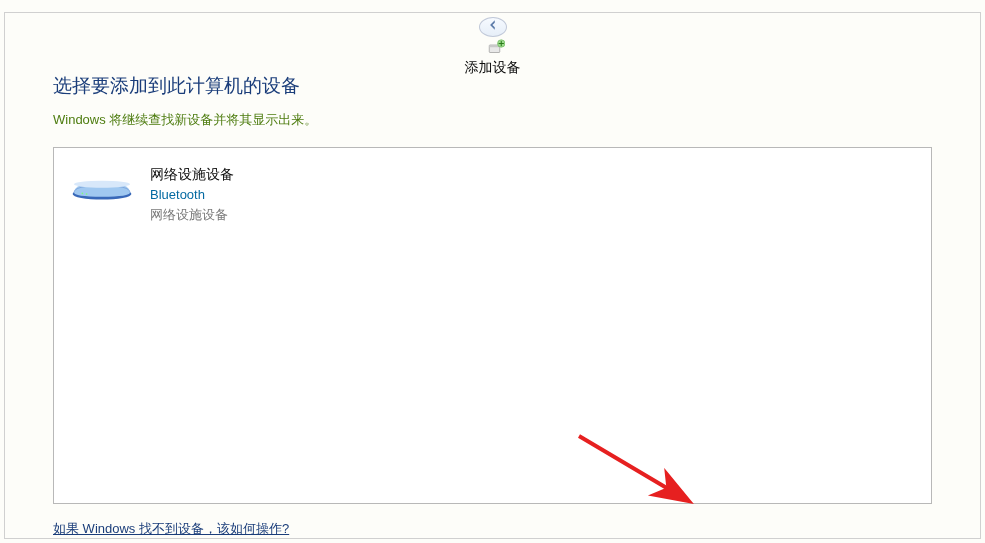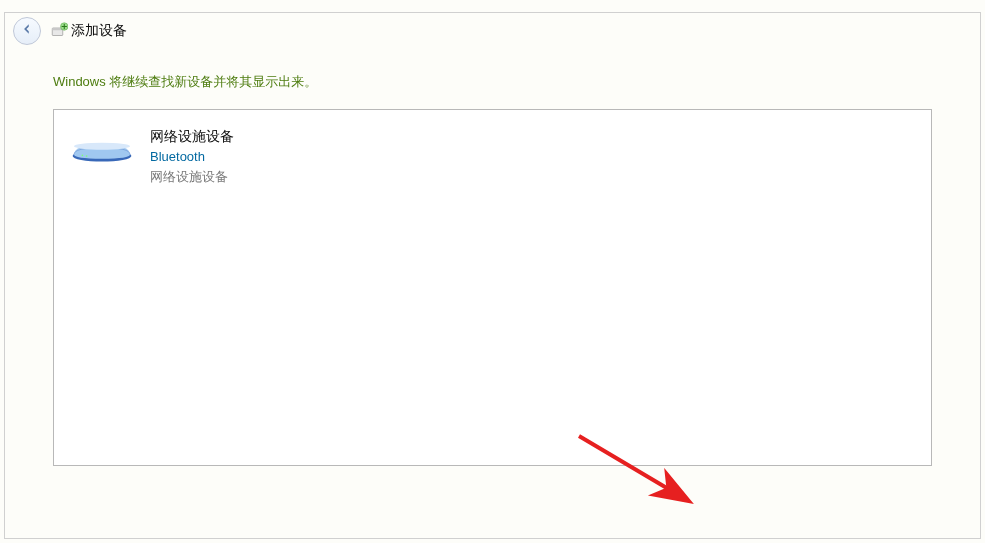--- a/index.html
+++ b/index.html
@@ -22,20 +22,21 @@
       bottom: 4px;
       border: 1px solid #d0d0d0;
       background: #fdfdf9;
     }
     .titlebar {
       display: flex;
       align-items: center;
       padding: 4px 8px;
       gap: 2px;
       height: 36px;
+      flex-direction: column;
     }
     .back-button {
       width: 28px;
       height: 28px;
       border: 1px solid #c0c8d8;
       border-radius: 50%;
       background: linear-gradient(#f6faff, #e6eef8);
       display: flex;
       align-items: center;
       justify-content: center;
@@ -175,20 +176,21 @@
         <rect x="3" y="8" width="14" height="10" rx="1" fill="#e8e8e8" stroke="#888" stroke-width="0.8"></rect>
         <rect x="3" y="8" width="14" height="3" fill="#c8c8c8"></rect>
         <circle cx="19" cy="6" r="5" fill="#9edc8e" stroke="#4aa03a" stroke-width="0.6"></circle>
         <path d="M19 3v6M16 6h6" stroke="#2a7a1a" stroke-width="1.4" stroke-linecap="round"></path>
       </svg>
     </div>
     <div class="title-text">添加设备</div>
   </div>
 
   <div class="content">
+    <div class="heading">选择要添加到此计算机的设备</div>
     <div class="subtext">Windows 将继续查找新设备并将其显示出来。</div>
 
     <div class="device-list">
       <div class="device-item">
         <div class="device-icon">
           <svg viewBox="0 0 100 40">
             <ellipse cx="50" cy="30" rx="42" ry="8" fill="#3868b8"></ellipse>
             <path d="M10 28 Q10 14 50 14 Q90 14 90 28 Q90 34 50 34 Q10 34 10 28 Z" fill="#a0c8f0"></path>
             <path d="M10 28 Q10 18 50 18 Q90 18 90 28" fill="none" stroke="#6890d0" stroke-width="0.8"></path>
             <ellipse cx="50" cy="16" rx="40" ry="5" fill="#d8e8fa"></ellipse>
@@ -197,20 +199,21 @@
           </svg>
         </div>
         <div class="device-text">
           <div class="device-name">网络设施设备</div>
           <div class="device-type">Bluetooth</div>
           <div class="device-category">网络设施设备</div>
         </div>
       </div>
     </div>
 
+    <a class="help-link">如果 Windows 找不到设备，该如何操作?</a>
   </div>
 
   <div class="footer-buttons">
   </div>
 
 </div>
 
 <div class="arrow-annotation" style="left:575px; top:432px;">
   <svg width="140" height="80">
     <defs>

